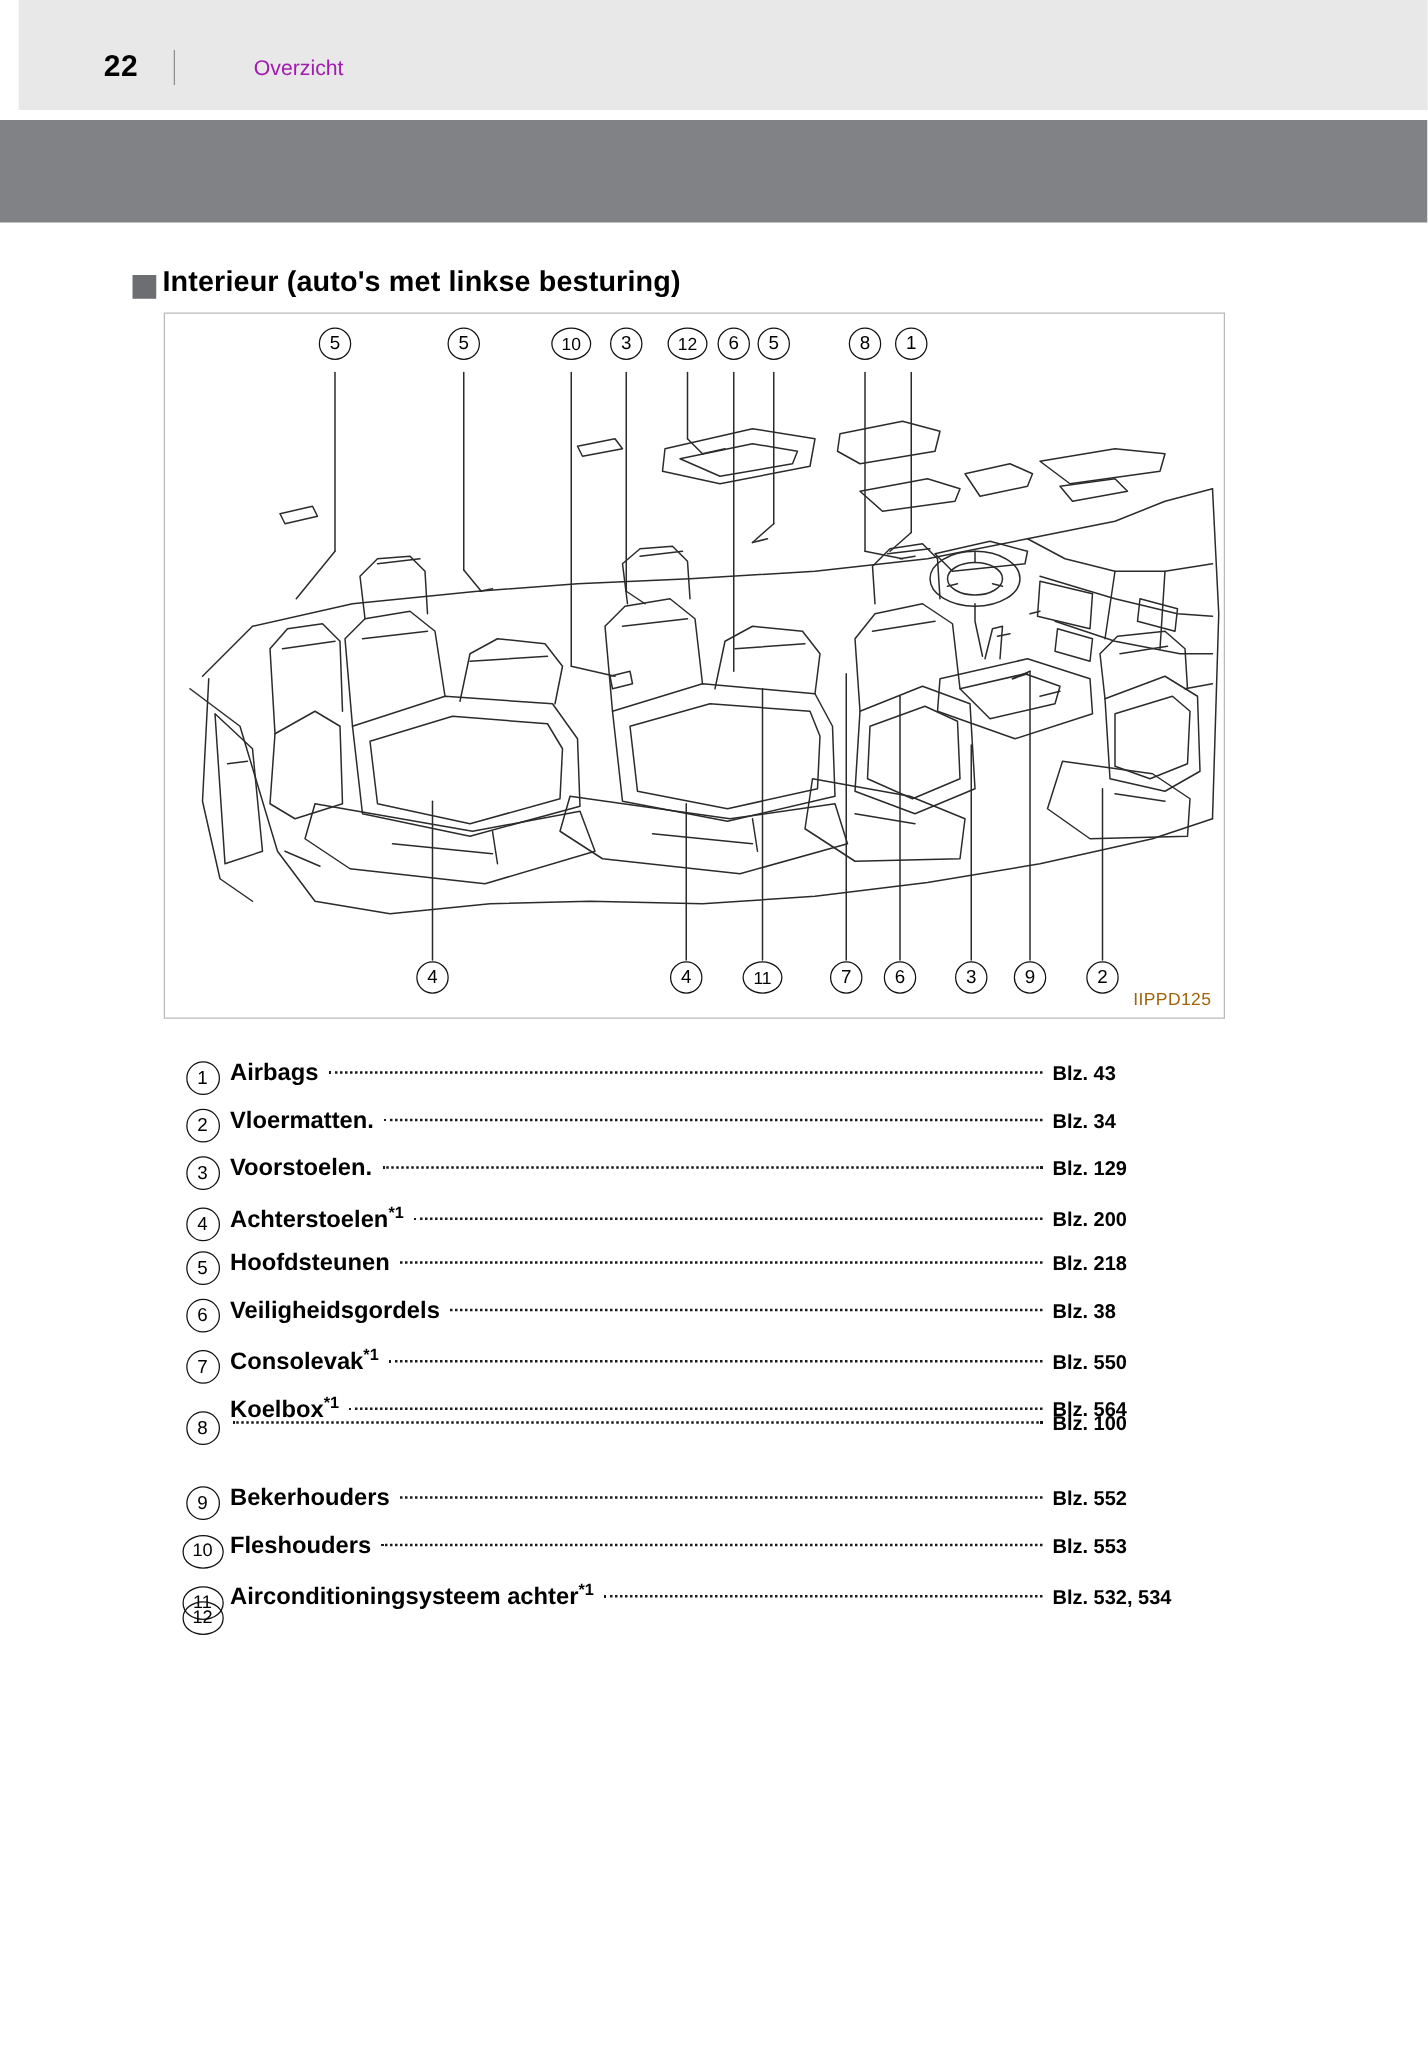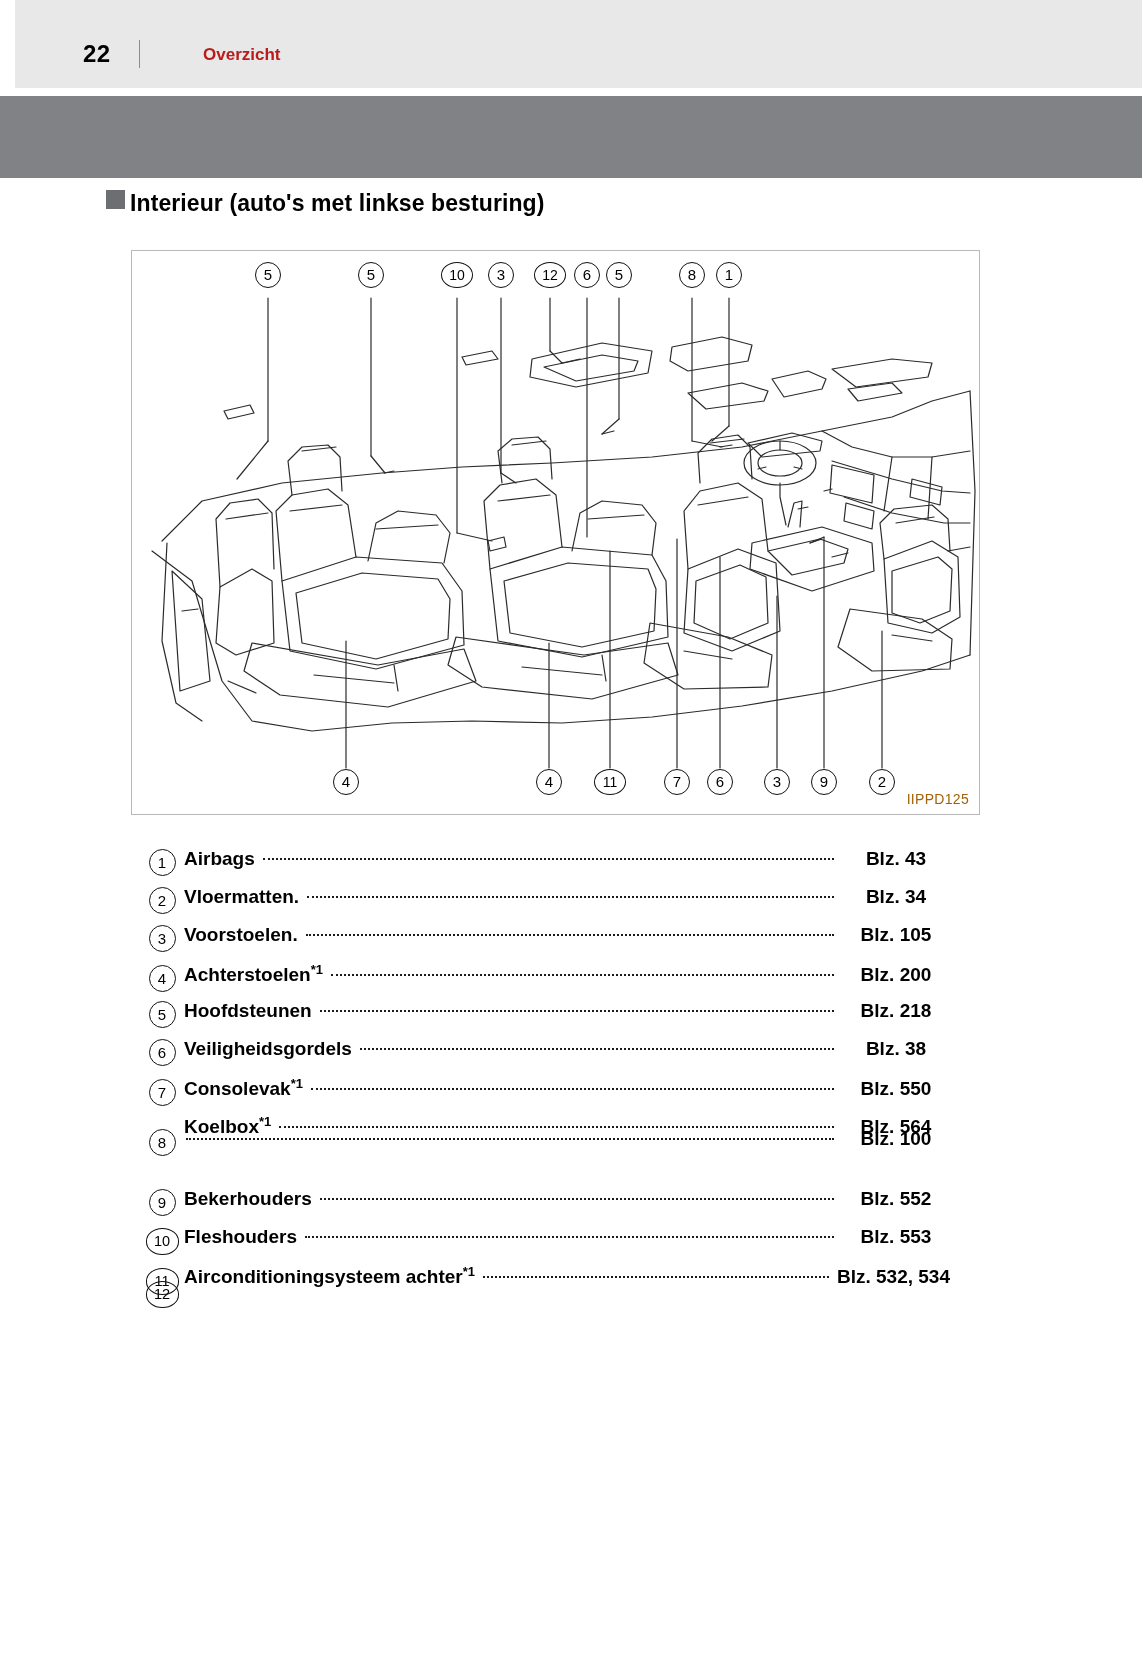--- a/index.html
+++ b/index.html
@@ -39,39 +39,38 @@
     top: 40px;
     width: 1px;
     height: 28px;
     background: #8d8d8d;
   }
   .header-title {
     position: absolute;
     left: 188px;
     top: 45px;
     font-size: 17px;
-    color: #b91c1c;
-    font-weight: bold;
+    color: #a21caf;
   }
   .gray-band {
     position: absolute;
     left: 0;
     top: 96px;
     width: 1142px;
     height: 82px;
     background: #808285;
   }
 
   
   .section-title-row {
     position: absolute;
     left: 106px;
-    top: 190px;
+    top: 212px;
     display: flex;
-    align-items: flex-start;
+    align-items: flex-end;
   }
   .square-bullet {
     width: 19px;
     height: 19px;
     background: #6d6e71;
     margin-right: 5px;
     display: inline-block;
   }
   .section-title {
     font-size: 23px;
@@ -180,24 +179,24 @@
   }
   .leader {
     flex: 1 1 auto;
     border-bottom: 2.5px dotted #1a1a1a;
     height: 0;
     position: relative;
     top: -5px;
     margin: 0 8px 0 2px;
   }
   .legend-page {
-    font-size: 19px;
+    font-size: 16px;
     font-weight: bold;
     white-space: nowrap;
-    text-align: center;
+    text-align: left;
     min-width: 108px;
   }
   .legend-indent {
     width: 44px;
     flex: 0 0 44px;
   }
 </style>
 </head>
 <body>
 
@@ -393,21 +392,21 @@
     <span class="leader"></span>
     <span class="legend-page">Blz. 34</span>
   </div>
 
   <div class="legend-row">
     <span class="legend-num">
         <span class="num-circle">3</span>
       </span>
     <span class="legend-label"><span>Voorstoelen.</span></span>
     <span class="leader"></span>
-    <span class="legend-page">Blz. 105</span>
+    <span class="legend-page">Blz. 129</span>
   </div>
 
   <div class="legend-row">
     <span class="legend-num">
         <span class="num-circle">4</span>
       </span>
     <span class="legend-label"><span>Achterstoelen</span><sup class="star">*1</sup></span>
     <span class="leader"></span>
     <span class="legend-page">Blz. 200</span>
   </div>

